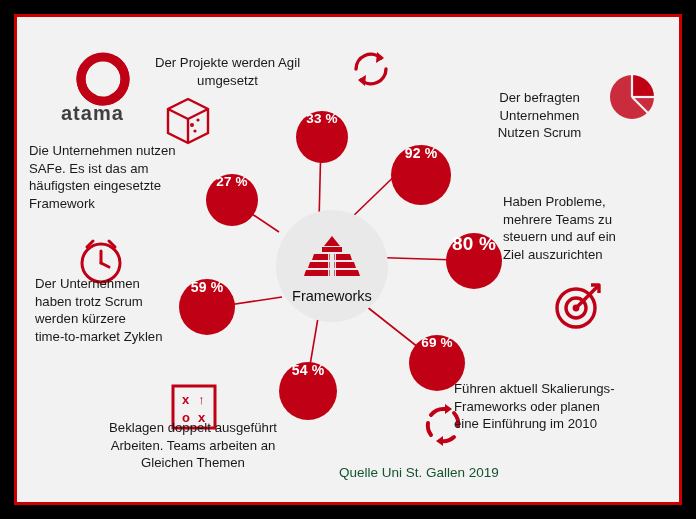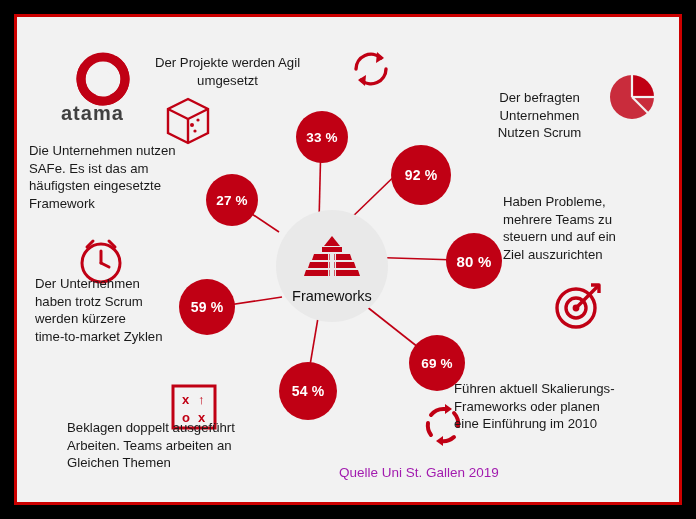--- a/index.html
+++ b/index.html
@@ -38,21 +38,20 @@
     width: 668px;
     height: 491px;
     pointer-events: none;
   }
   .bubble {
     position: absolute;
     border-radius: 50%;
     background: #c00014;
     color: #ffffff;
     display: flex;
-    align-items: center;
     justify-content: center;
     font-weight: bold;
     box-sizing: border-box;
     letter-spacing: 0.2px;
   }
   .hub {
     position: absolute;
     border-radius: 50%;
     background: #e9e9e9;
     display: flex;
@@ -75,21 +74,21 @@
   .caption {
     position: absolute;
     font-size: 13.2px;
     line-height: 17.5px;
     color: #1a1a1a;
   }
   .caption b { font-weight: normal; }
   .source {
     position: absolute;
     font-size: 13.5px;
-    color: #a21caf;
+    color: #14532d;
   }
   .logo-text {
     position: absolute;
     font-size: 20px;
     color: #404040;
     letter-spacing: 1px;
   }
   .icon { position: absolute; }
 </style>
 </head>
@@ -210,21 +209,21 @@
     </div>
 
     <div class="bubble" style="left:279px; top:94px; width:52px; height:52px; font-size:13.5px;">
       <span>33 %</span>
     </div>
 
     <div class="bubble" style="left:374px; top:128px; width:60px; height:60px; font-size:14px;">
       <span>92 %</span>
     </div>
 
-    <div class="bubble" style="left:429px; top:216px; width:56px; height:56px; font-size:15px;">
+    <div class="bubble" style="left:429px; top:216px; width:56px; height:56px; font-size:19px;">
       <span>80 %</span>
     </div>
 
     <div class="bubble" style="left:392px; top:318px; width:56px; height:56px; font-size:13.5px;">
       <span>69 %</span>
     </div>
 
     <div class="bubble" style="left:262px; top:345px; width:58px; height:58px; font-size:14px;">
       <span>54 %</span>
     </div>
@@ -254,21 +253,21 @@
       <b>steuern</b><span> und auf ein</span><br>
       <span>Ziel auszurichten</span>
     </div>
 
     <div class="caption" style="left:437px; top:363px; width:210px;">
       <span>Führen aktuell </span><b>Skalierungs-</b><br>
       <b>Frameworks</b><span> oder planen</span><br>
       <span>eine Einführung im 2010</span>
     </div>
 
-    <div class="caption" style="left:50px; top:402px; width:240px; text-align:left;">
+    <div class="caption" style="left:56px; top:402px; width:240px; text-align:center;">
       <span>Beklagen </span><b>doppelt ausgeführt</b><br>
       <b>Arbeiten</b><span>. Teams arbeiten an</span><br>
       <span>Gleichen Themen</span>
     </div>
 
     <div class="caption" style="left:18px; top:258px; width:175px;">
       <span>Der Unternehmen</span><br>
       <span>haben trotz Scrum</span><br>
       <b>werden kürzere</b><br>
       <b>time-to-market</b><span> Zyklen</span>

